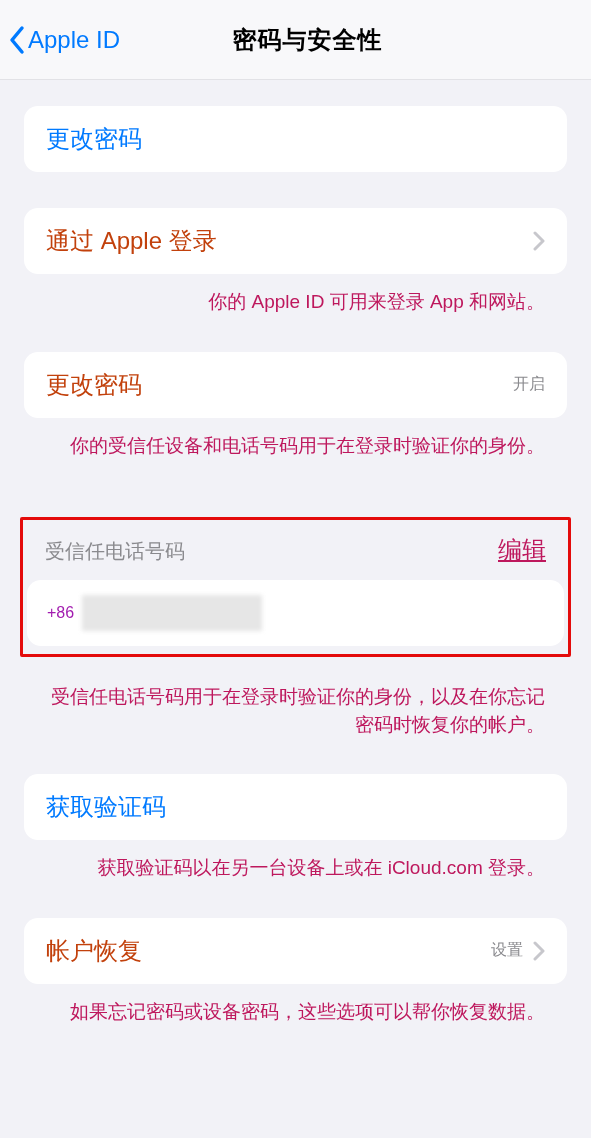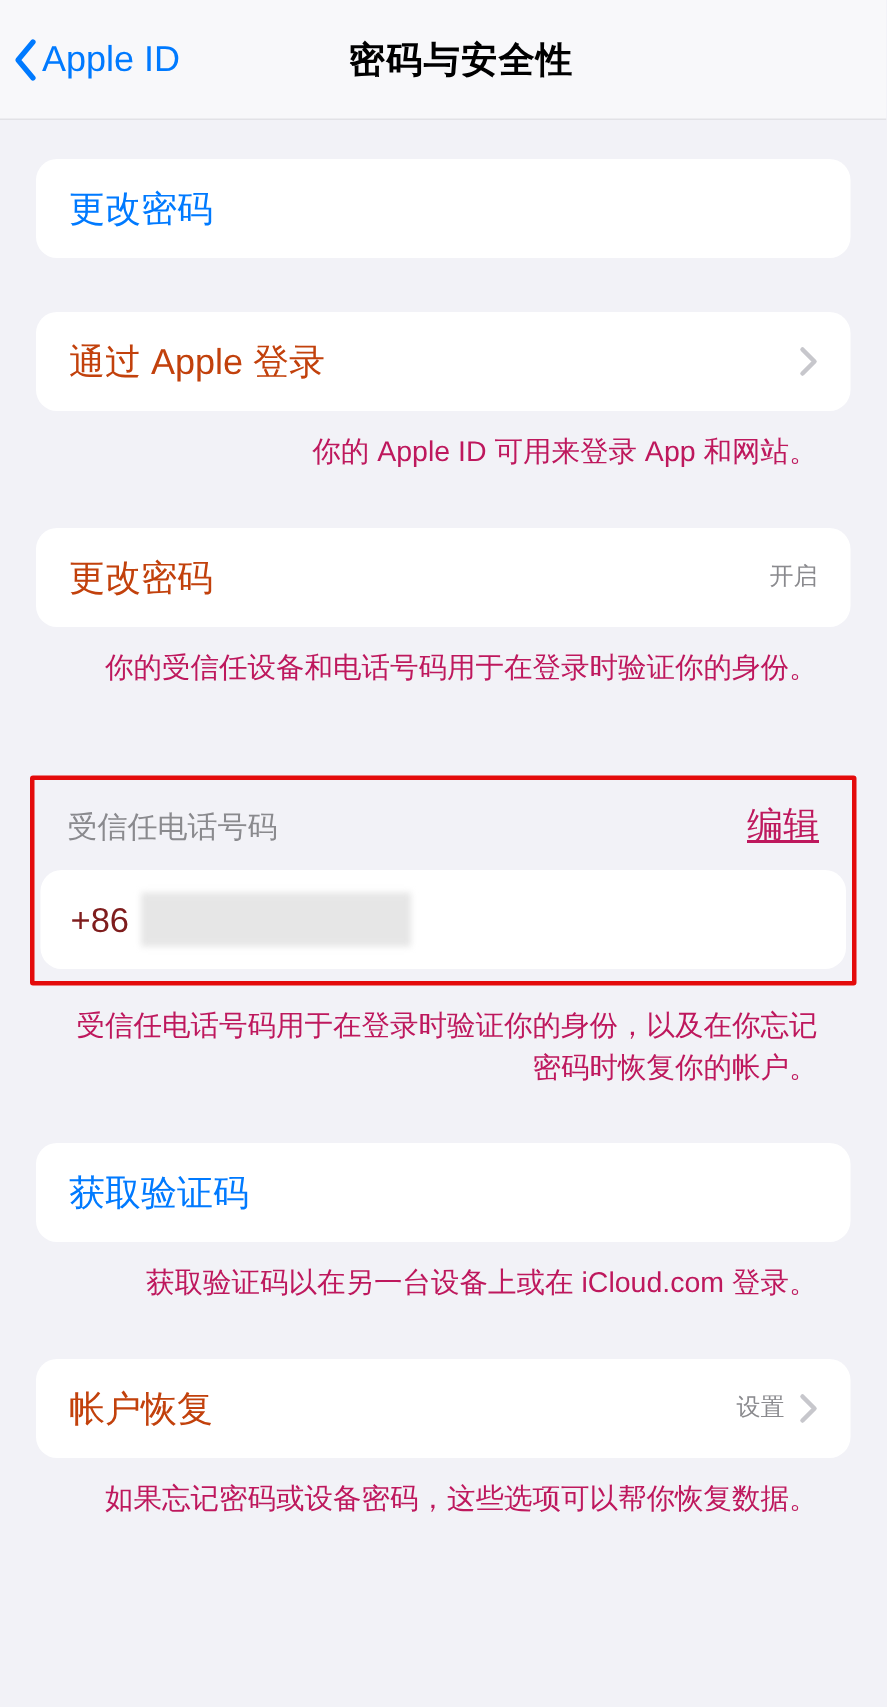--- a/index.html
+++ b/index.html
@@ -77,21 +77,21 @@
       color: #be185d;
       padding: 14px 22px 0 22px;
       line-height: 1.45;
     }
 
     
     .highlight-wrap {
       border: 3px solid #e40b0b;
       border-radius: 2px;
       padding: 10px 0 8px 0;
-      margin: 0 -4px;
+      margin: 12px -4px;
     }
     .section-header {
       display: flex;
       justify-content: space-between;
       align-items: baseline;
       padding: 4px 22px 14px 22px;
     }
     .section-header .section-title {
       font-size: 20px;
       color: #8a8a8e;
@@ -106,22 +106,22 @@
       border-radius: 14px;
       margin: 0 4px;
     }
     .phone-row {
       display: flex;
       align-items: center;
       min-height: 66px;
       padding: 0 4px;
     }
     .phone-prefix {
-      font-size: 23px;
-      color: #7f1d1d;
+      font-size: 16px;
+      color: #a21caf;
       padding-left: 16px;
       padding-right: 8px;
     }
     .phone-redacted {
       width: 180px;
       height: 36px;
       background: #e6e6e6;
       filter: blur(2px);
     }
 

